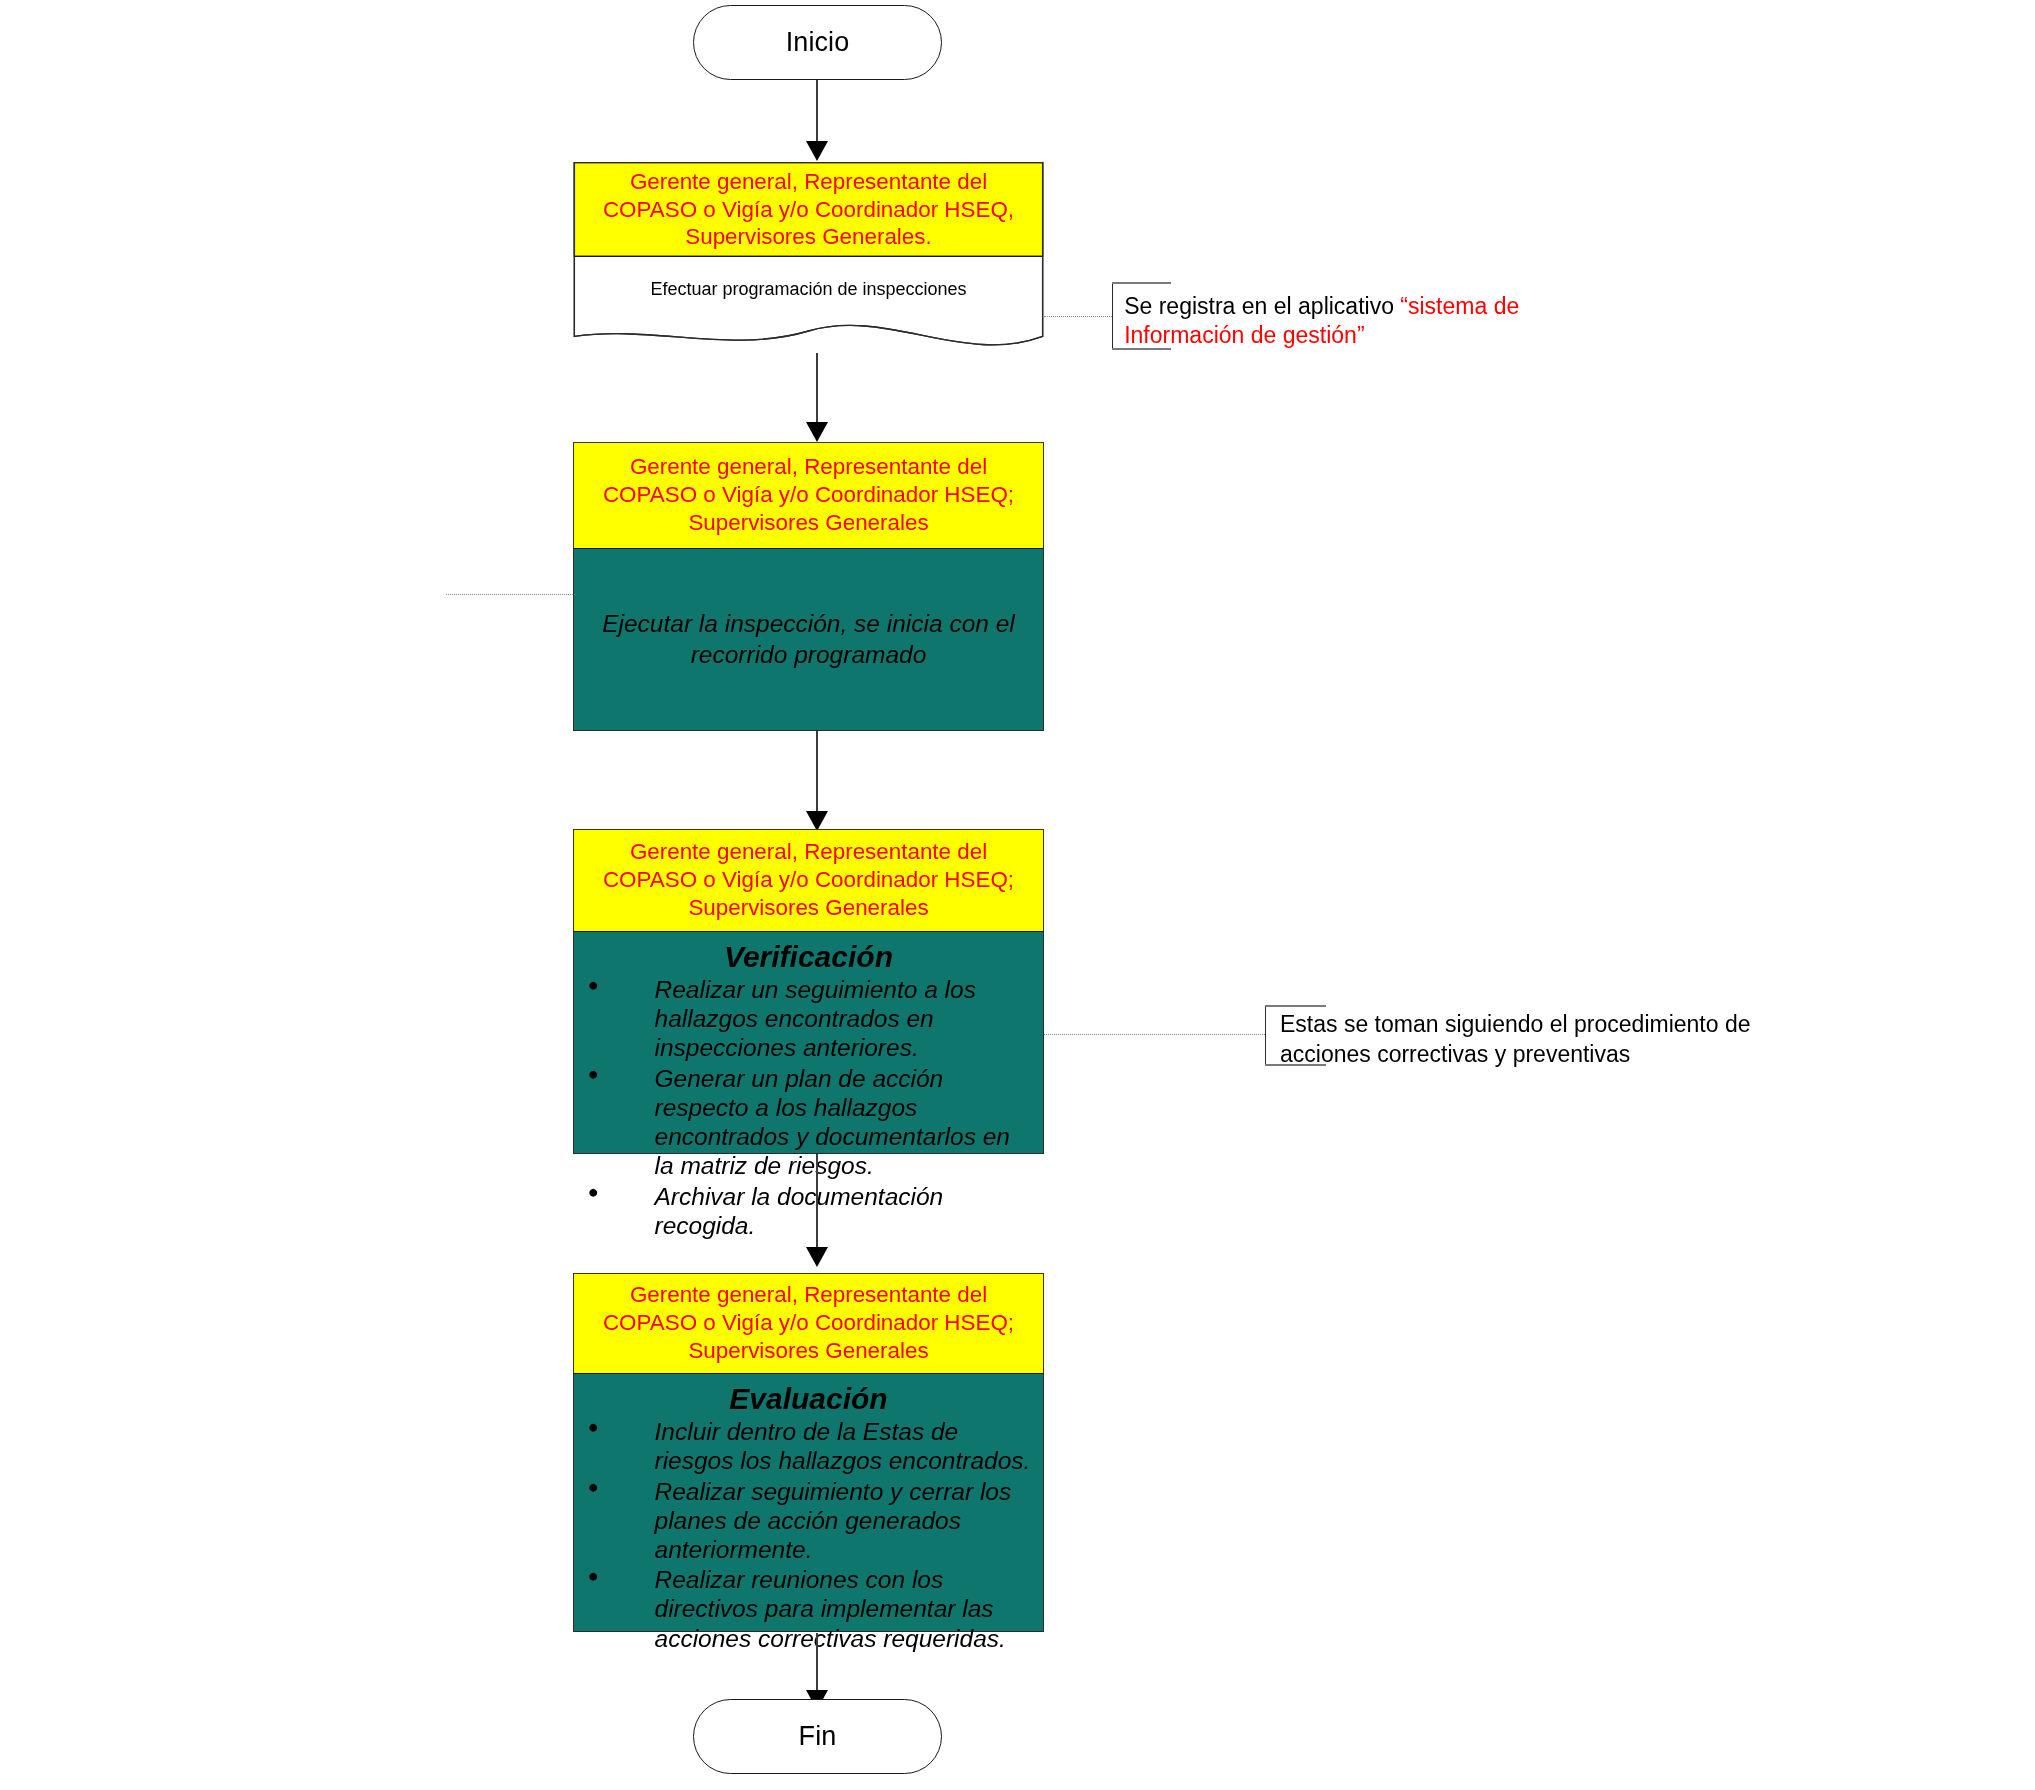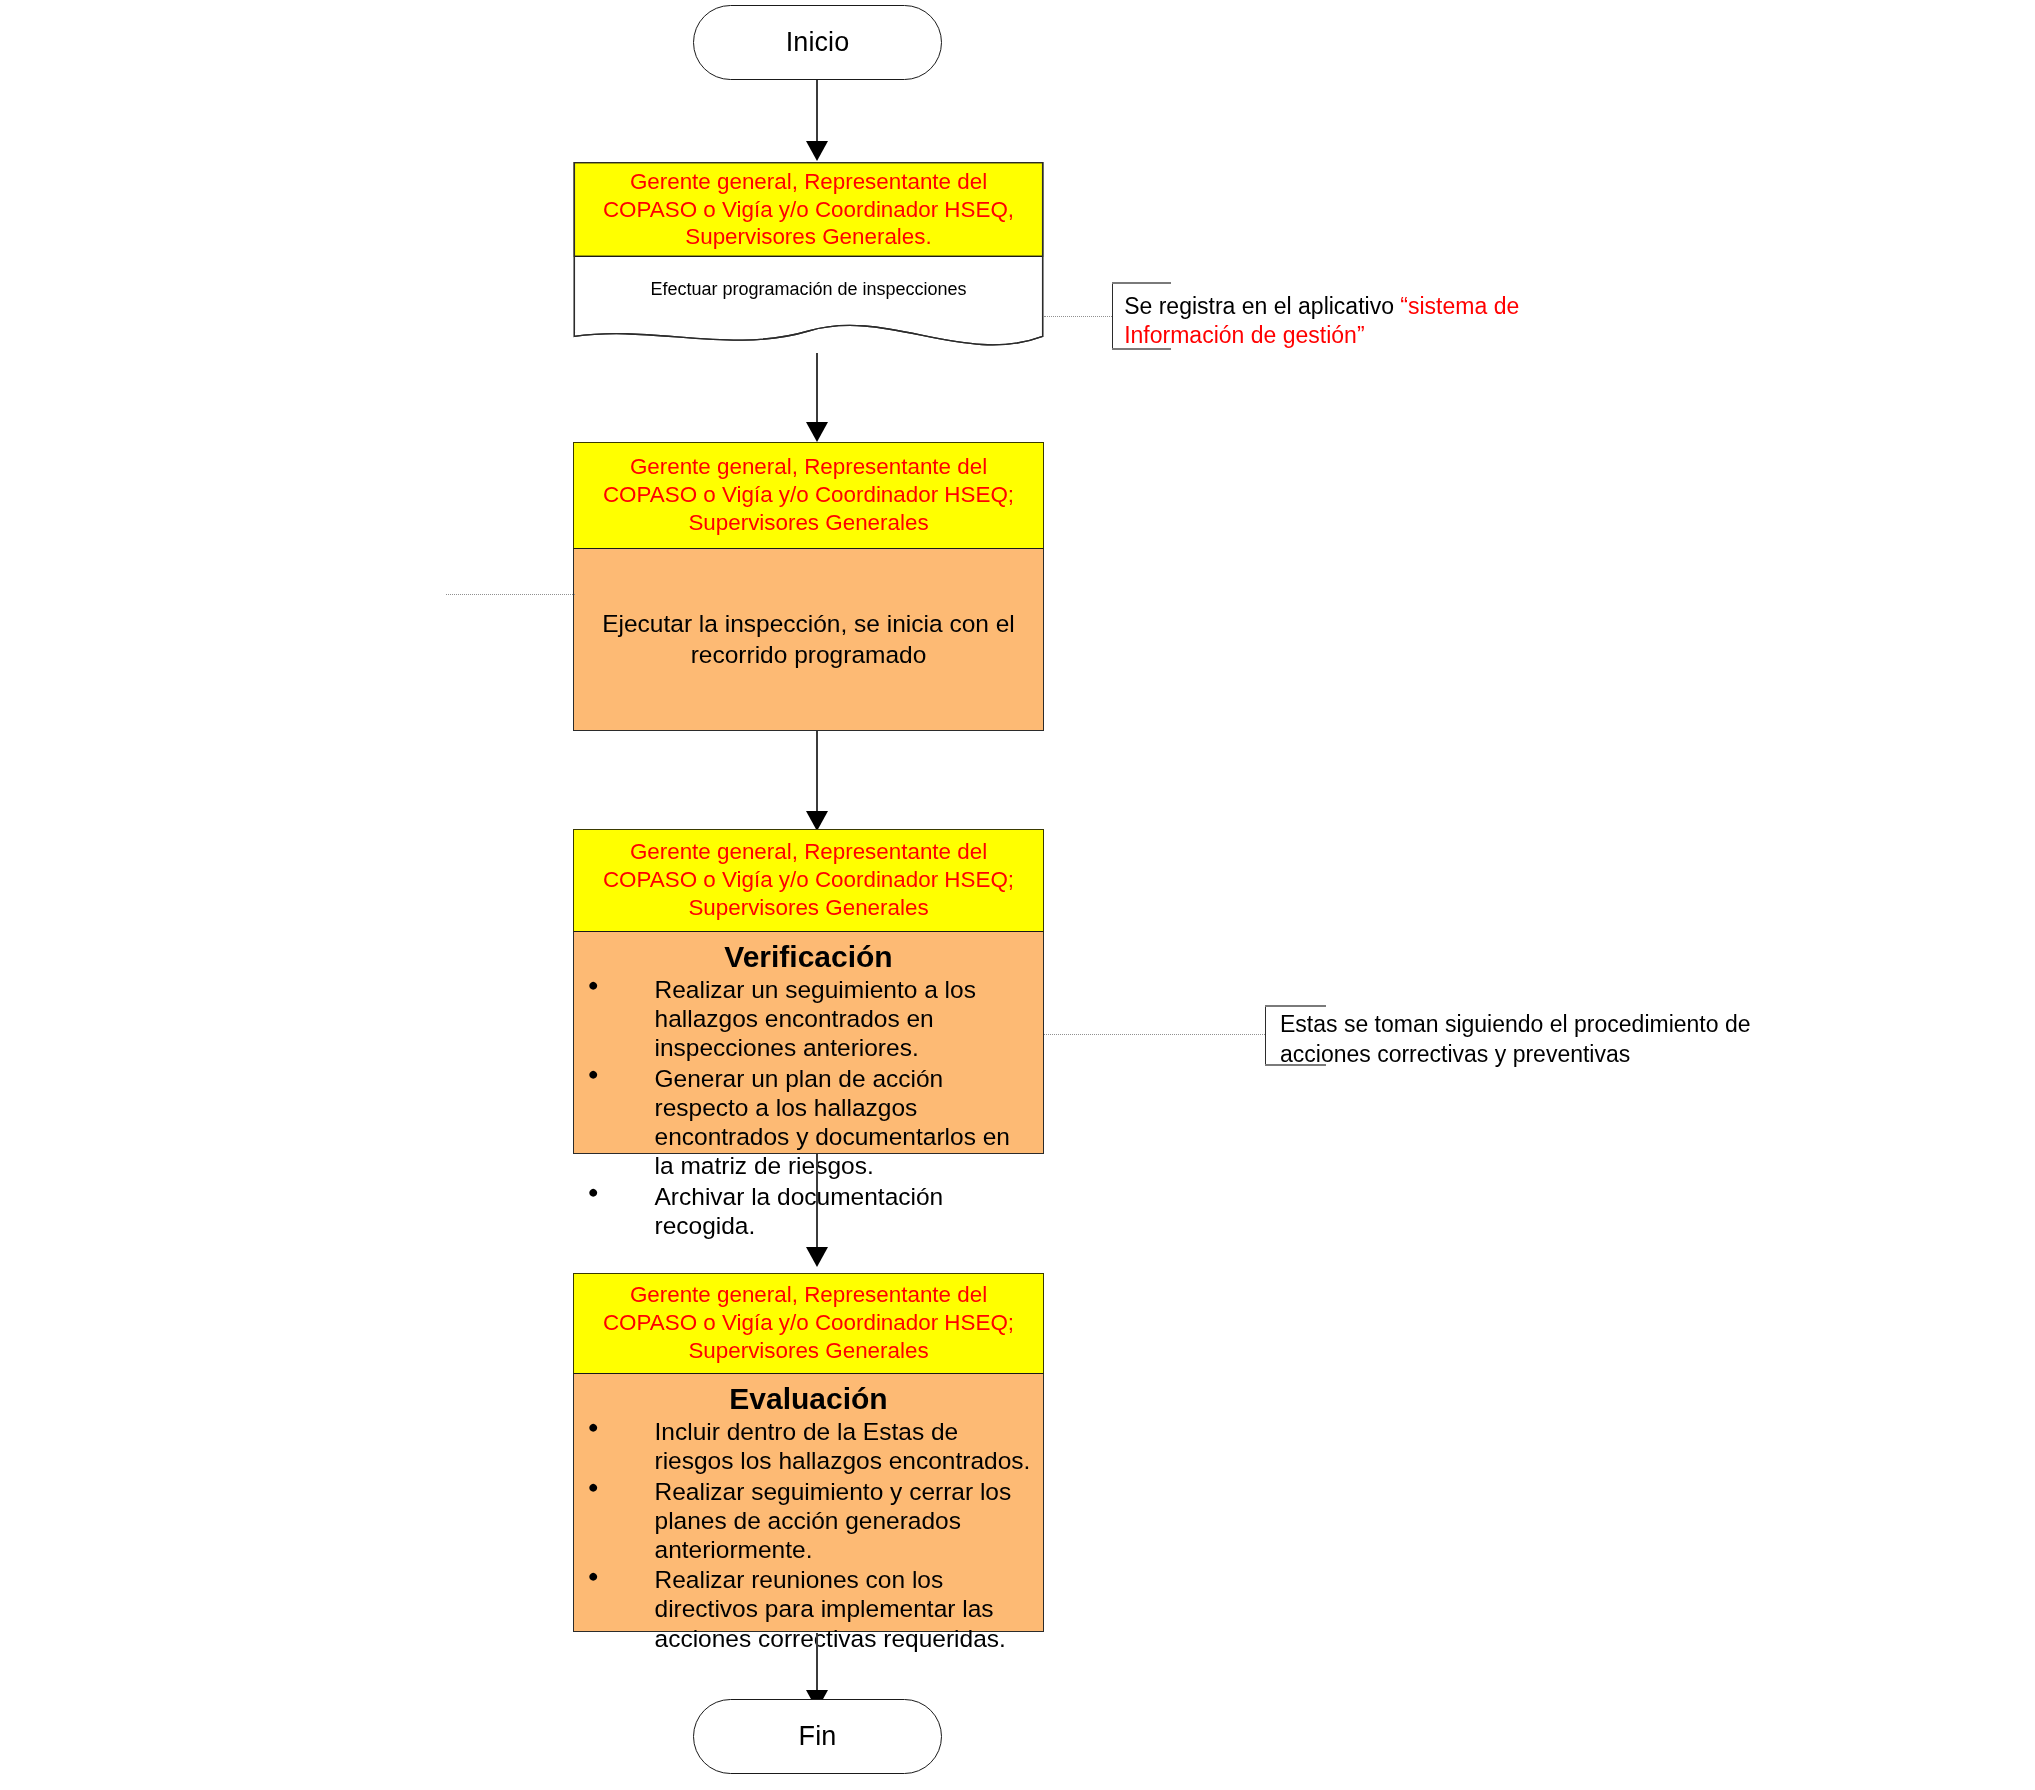--- a/index.html
+++ b/index.html
@@ -48,26 +48,27 @@
     font-size: 22.4px;
     line-height: 1.24;
     text-align: center;
     padding: 9.5px 6.8px 11px 6.8px;
     display: flex;
     flex-direction: column;
     justify-content: center;
   }
   .blk-body {
     box-sizing: border-box;
-    background: #fdba74;
+    background: #0f766e;
     border: 1.4px solid #2b2b2b;
     border-top: none;
     font-size: 24.5px;
     line-height: 1.26;
     color: #000;
+    font-style: italic;
   }
   .blk-body.centered {
     display: flex;
     align-items: center;
     justify-content: center;
     text-align: center;
     padding: 6.8px 16.3px;
   }
 
   

